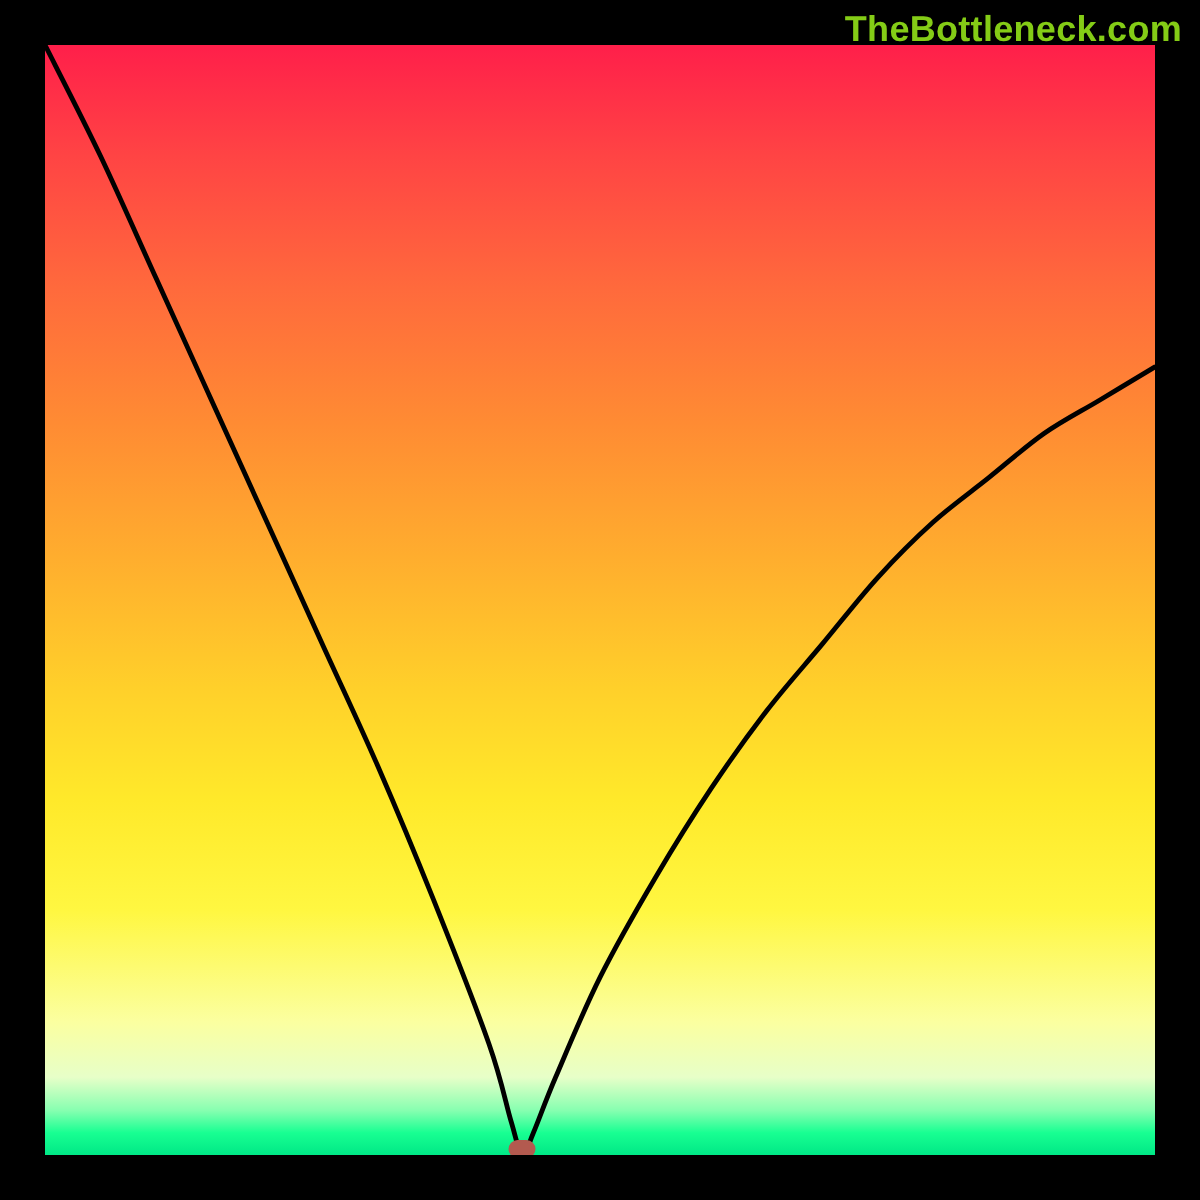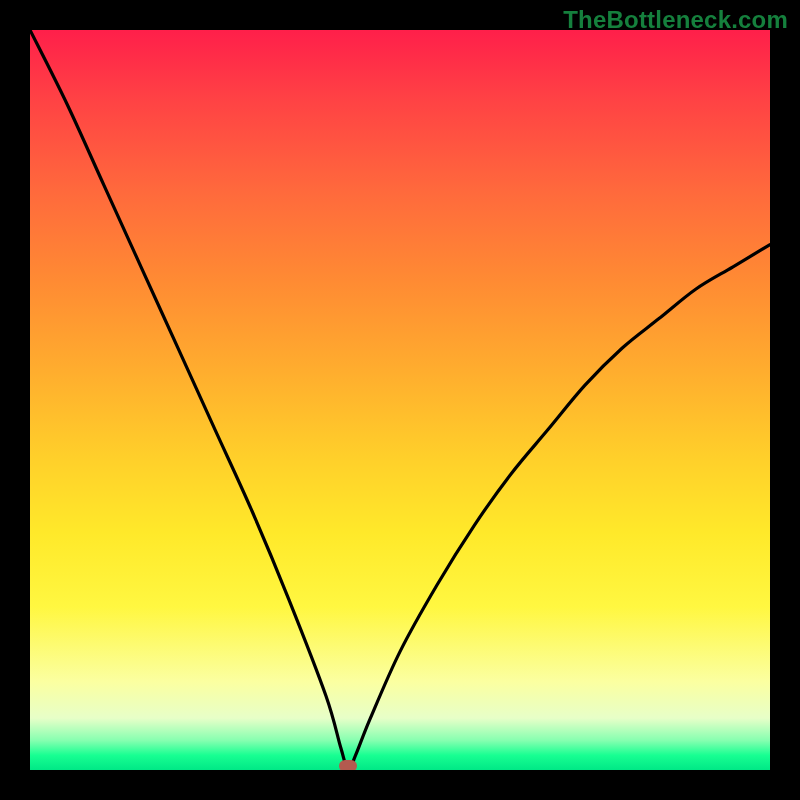--- a/index.html
+++ b/index.html
@@ -10,21 +10,21 @@
     height: 800px;
     background: #000;
   }
   .watermark {
     position: absolute;
     top: 6px;
     right: 12px;
     font-family: Arial, Helvetica, sans-serif;
     font-size: 24px;
     font-weight: 600;
-    color: #15803d;
+    color: #84cc16;
     letter-spacing: 0.2px;
     z-index: 5;
   }
   .plot-area {
     position: absolute;
     left: 30px;
     top: 30px;
     width: 740px;
     height: 740px;
     overflow: hidden;

